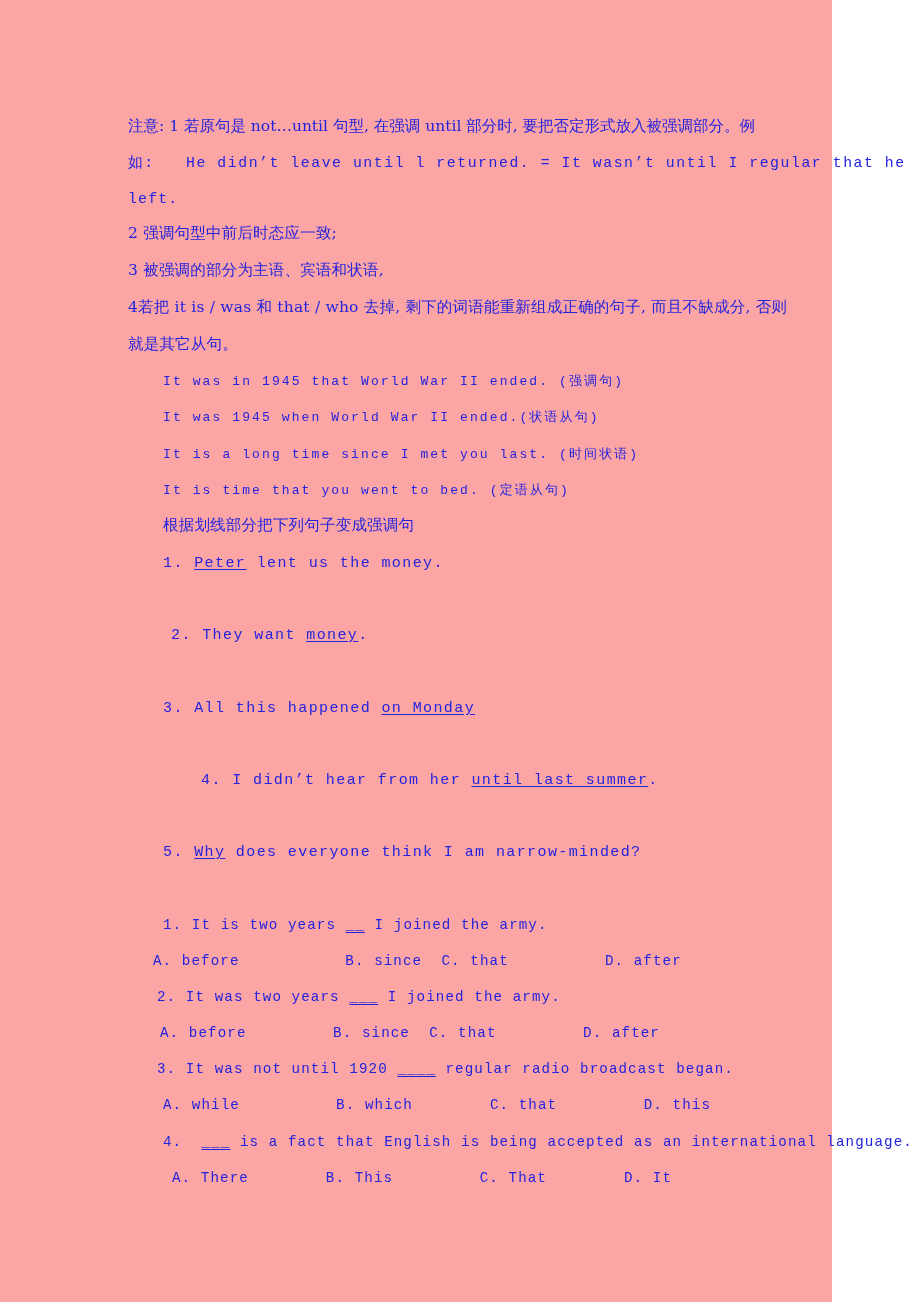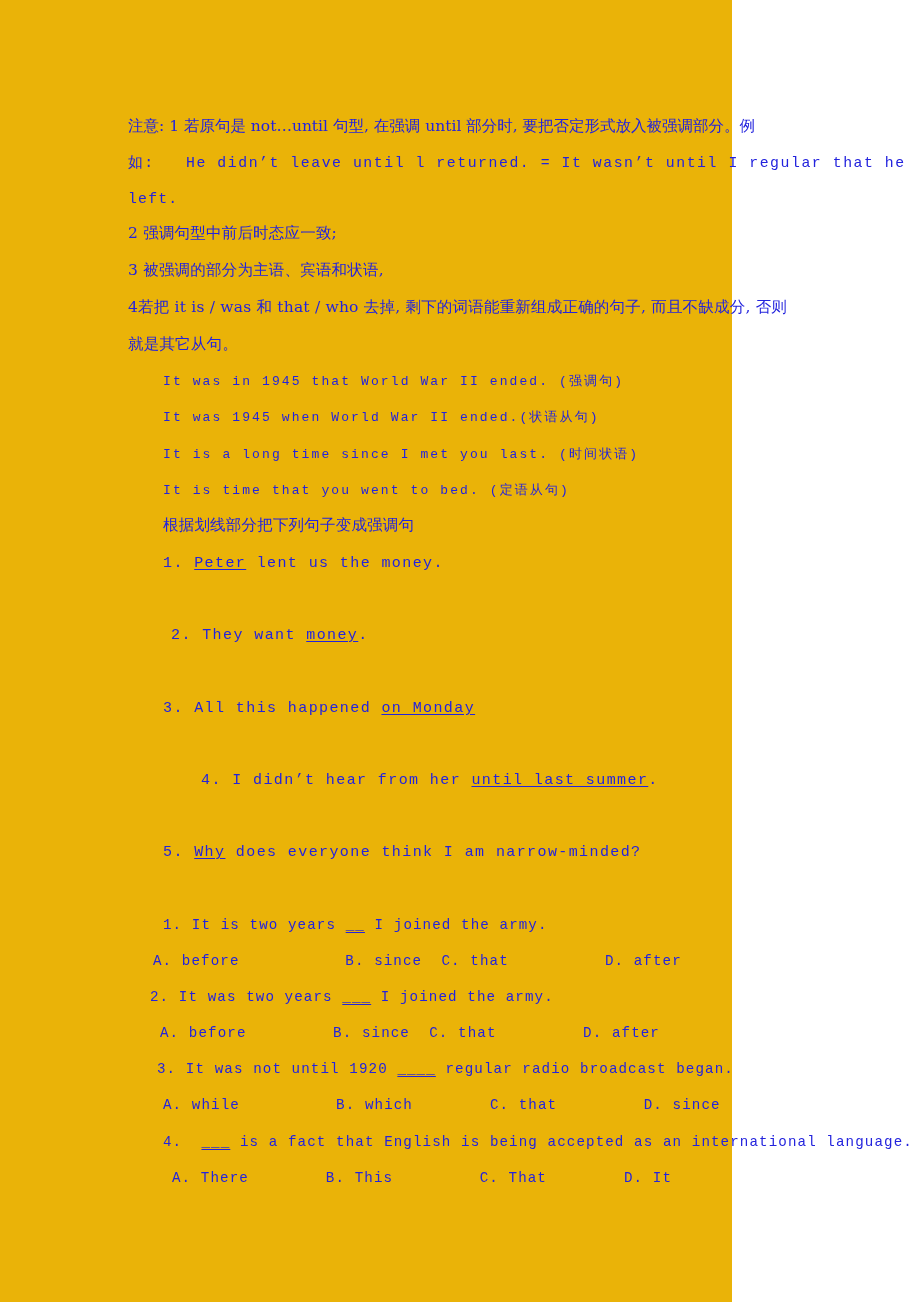--- a/index.html
+++ b/index.html
@@ -12,23 +12,23 @@
     height: 1302px;
     position: relative;
     overflow: hidden;
     font-family: "Liberation Mono", "DejaVu Sans Mono", monospace;
     color: #2323dd;
   }
   .page {
     position: absolute;
     left: 0;
     top: 0;
-    width: 732px;
+    width: 832px;
     height: 1302px;
-    background: #eab308;
+    background: #fca5a5;
   }
 
   
   .ln {
     position: absolute;
     white-space: pre;
     color: #2323dd;
     line-height: 1;
   }
 
@@ -104,22 +104,22 @@
 
   <div class="ln eng" style="left:163px; top:701px; letter-spacing:1.4px;"><span>3.</span><span> </span><span>All this happened </span><span class="u">on Monday</span><span></span></div>
 
   <div class="ln eng" style="left:163px; top:773px; letter-spacing:1.4px;margin-left:38px;"><span>4.</span><span> </span><span>I didn’t hear from her </span><span class="u">until last summer</span><span>.</span></div>
 
   <div class="ln eng" style="left:163px; top:845px; letter-spacing:1.4px;"><span>5.</span><span> </span><span></span><span class="u">Why</span><span> does everyone think I am narrow-minded?</span></div>
 
   <div class="ln eng-sm" style="left:163px; top:918px; letter-spacing:1.1px;"><span>1.</span><span> </span><span>It is two years </span><span class="blank">__</span><span> I joined the army.</span></div>
   <div class="ln eng-sm" style="left:153px; top:954px; letter-spacing:1.1px;"><span>A. before</span><span>           </span><span>B. since</span><span>  </span><span>C. that</span><span>          </span><span>D. after</span></div>
 
-  <div class="ln eng-sm" style="left:150px; top:990px; letter-spacing:1.1px;"><span>2.</span><span> </span><span>It was two years </span><span class="blank">___</span><span> I joined the army.</span></div>
+  <div class="ln eng-sm" style="left:157px; top:990px; letter-spacing:1.1px;"><span>2.</span><span> </span><span>It was two years </span><span class="blank">___</span><span> I joined the army.</span></div>
   <div class="ln eng-sm" style="left:160px; top:1026px; letter-spacing:1.1px;"><span>A. before</span><span>         </span><span>B. since</span><span>  </span><span>C. that</span><span>         </span><span>D. after</span></div>
 
   <div class="ln eng-sm" style="left:157px; top:1062px; letter-spacing:1.1px;"><span>3.</span><span> </span><span>It was not until 1920 </span><span class="blank">____</span><span> regular radio broadcast began.</span></div>
-  <div class="ln eng-sm" style="left:163px; top:1098px; letter-spacing:1.1px;"><span>A. while</span><span>          </span><span>B. which</span><span>        </span><span>C. that</span><span>         </span><span>D. since</span></div>
+  <div class="ln eng-sm" style="left:163px; top:1098px; letter-spacing:1.1px;"><span>A. while</span><span>          </span><span>B. which</span><span>        </span><span>C. that</span><span>         </span><span>D. this</span></div>
 
   <div class="ln eng-sm" style="left:163px; top:1135px; letter-spacing:1.1px;"><span>4.</span><span>  </span><span></span><span class="blank">___</span><span> is a fact that English is being accepted as an international language.</span></div>
   <div class="ln eng-sm" style="left:172px; top:1171px; letter-spacing:1.1px;"><span>A. There</span><span>        </span><span>B. This</span><span>         </span><span>C. That</span><span>        </span><span>D. It</span></div>
 
 </div>
 
 </body></html>

